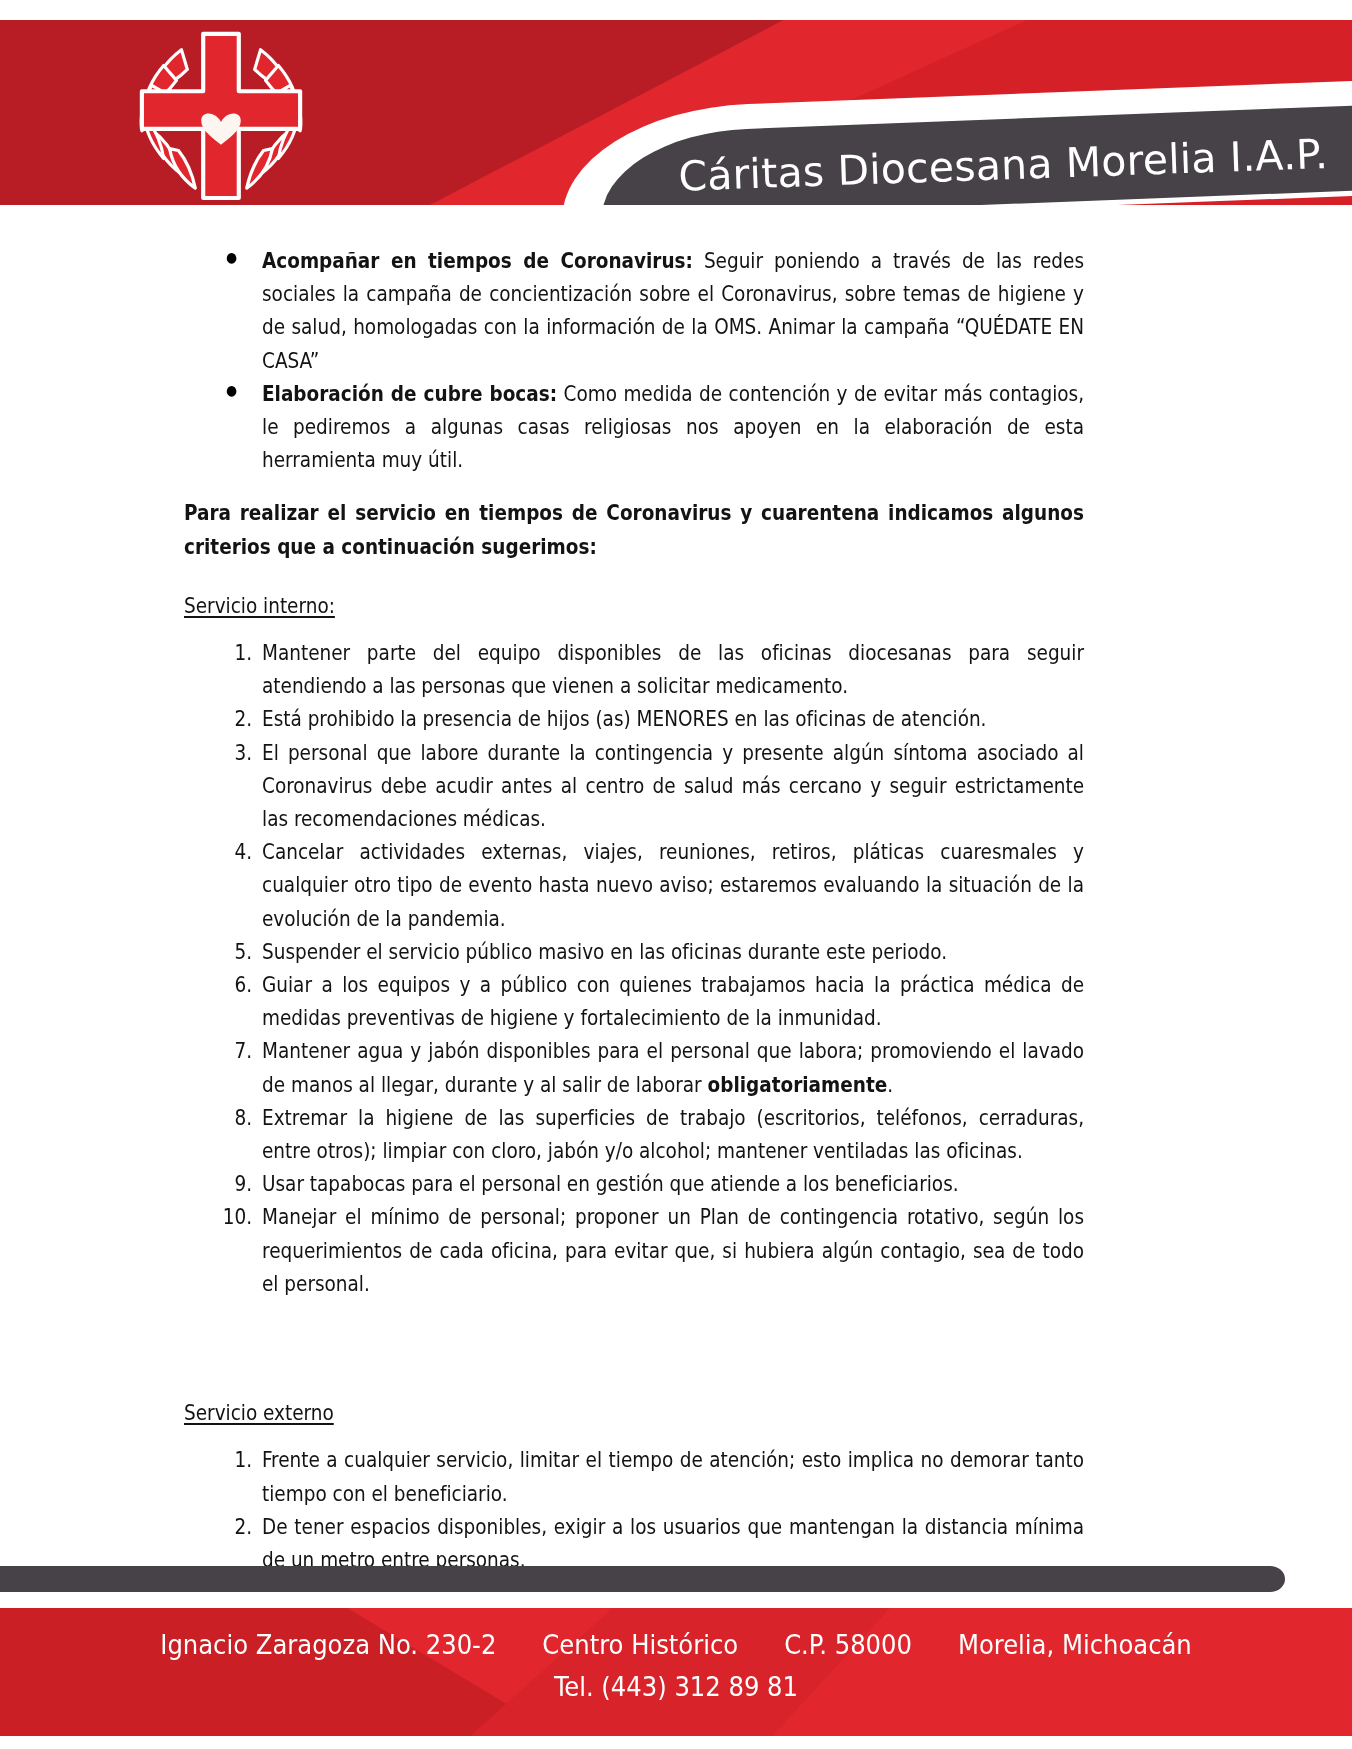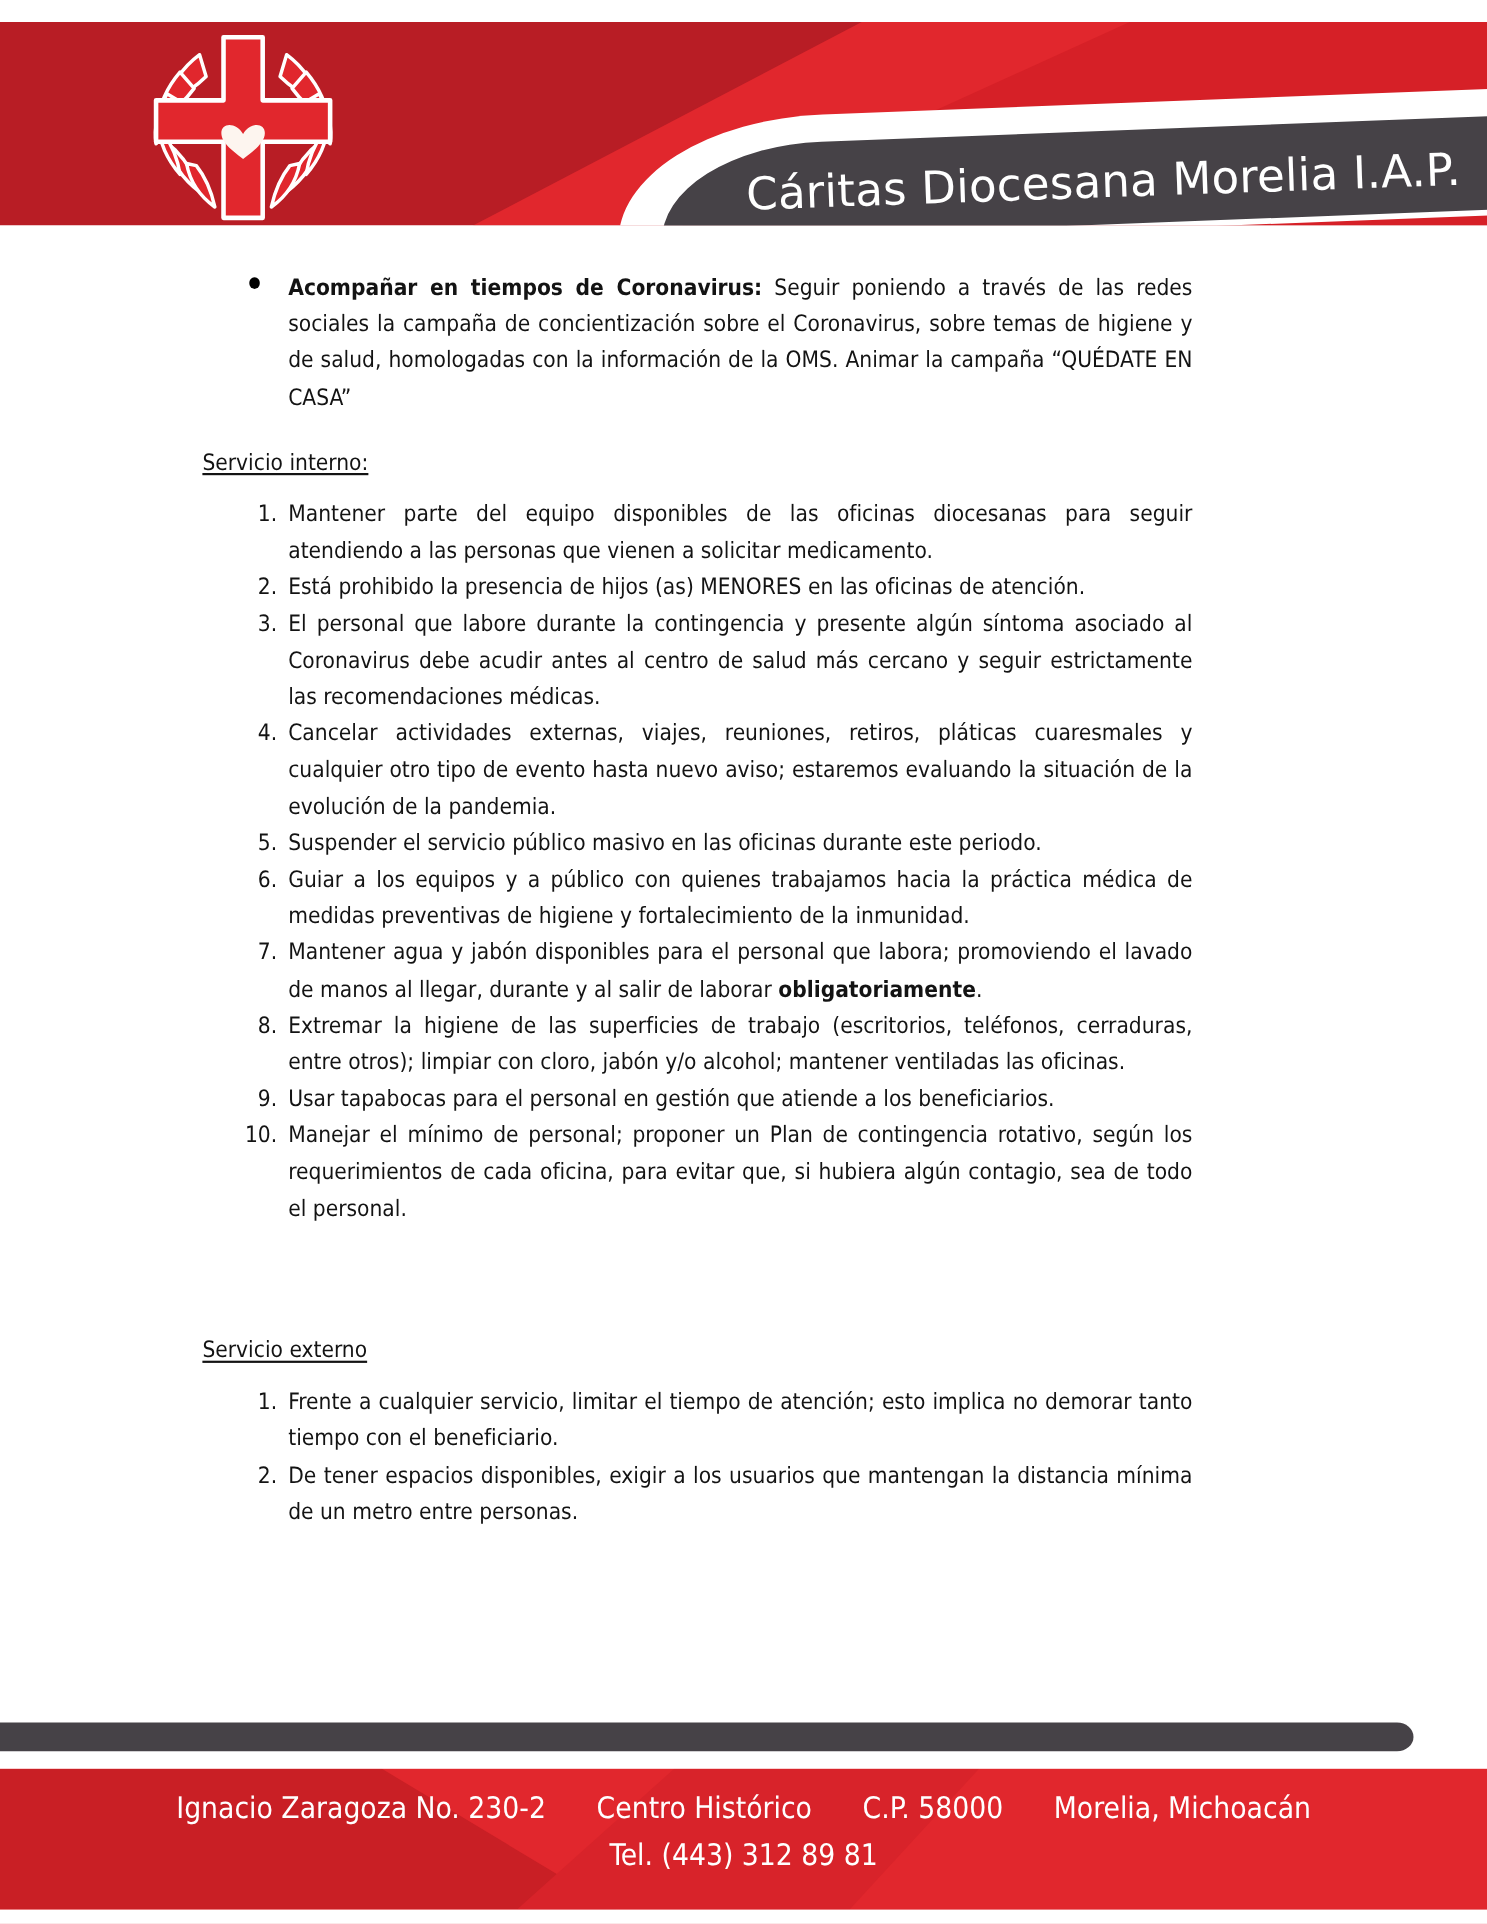--- a/index.html
+++ b/index.html
@@ -312,22 +312,26 @@
   </div>
 
   <div class="content">
     <div class="doc-body">
       <div class="spacer-top"></div>
 
       <ul class="bullets">
         <li>
           <span class="lead">Acompañar en tiempos de Coronavirus:</span><span> Seguir poniendo a través de las redes sociales la campaña de concientización sobre el Coronavirus, sobre temas de higiene y de salud, homologadas con la información de la OMS. Animar la campaña “QUÉDATE EN CASA”</span>
         </li>
+        <li>
+          <span class="lead">Elaboración de cubre bocas:</span><span> Como medida de contención y de evitar más contagios, le pediremos a algunas casas religiosas nos apoyen en la elaboración de esta herramienta muy útil.</span>
+        </li>
       </ul>
 
+      <p class="intro">Para realizar el servicio en tiempos de Coronavirus y cuarentena indicamos algunos criterios que a continuación sugerimos:</p>
 
       <div>
         <h3 class="section">Servicio interno:</h3>
 
         <ol class="numbered ten">
           <li>Mantener parte del equipo disponibles de las oficinas diocesanas para seguir atendiendo a las personas que vienen a solicitar medicamento.</li>
           <li>Está prohibido la presencia de hijos (as) MENORES en las oficinas de atención.</li>
           <li>El personal que labore durante la contingencia y presente algún síntoma asociado al Coronavirus debe acudir antes al centro de salud más cercano y seguir estrictamente las recomendaciones médicas.</li>
           <li>Cancelar actividades externas, viajes, reuniones, retiros, pláticas cuaresmales y cualquier otro tipo de evento hasta nuevo aviso; estaremos evaluando la situación de la evolución de la pandemia.</li>
           <li>Suspender el servicio público masivo en las oficinas durante este periodo.</li>

